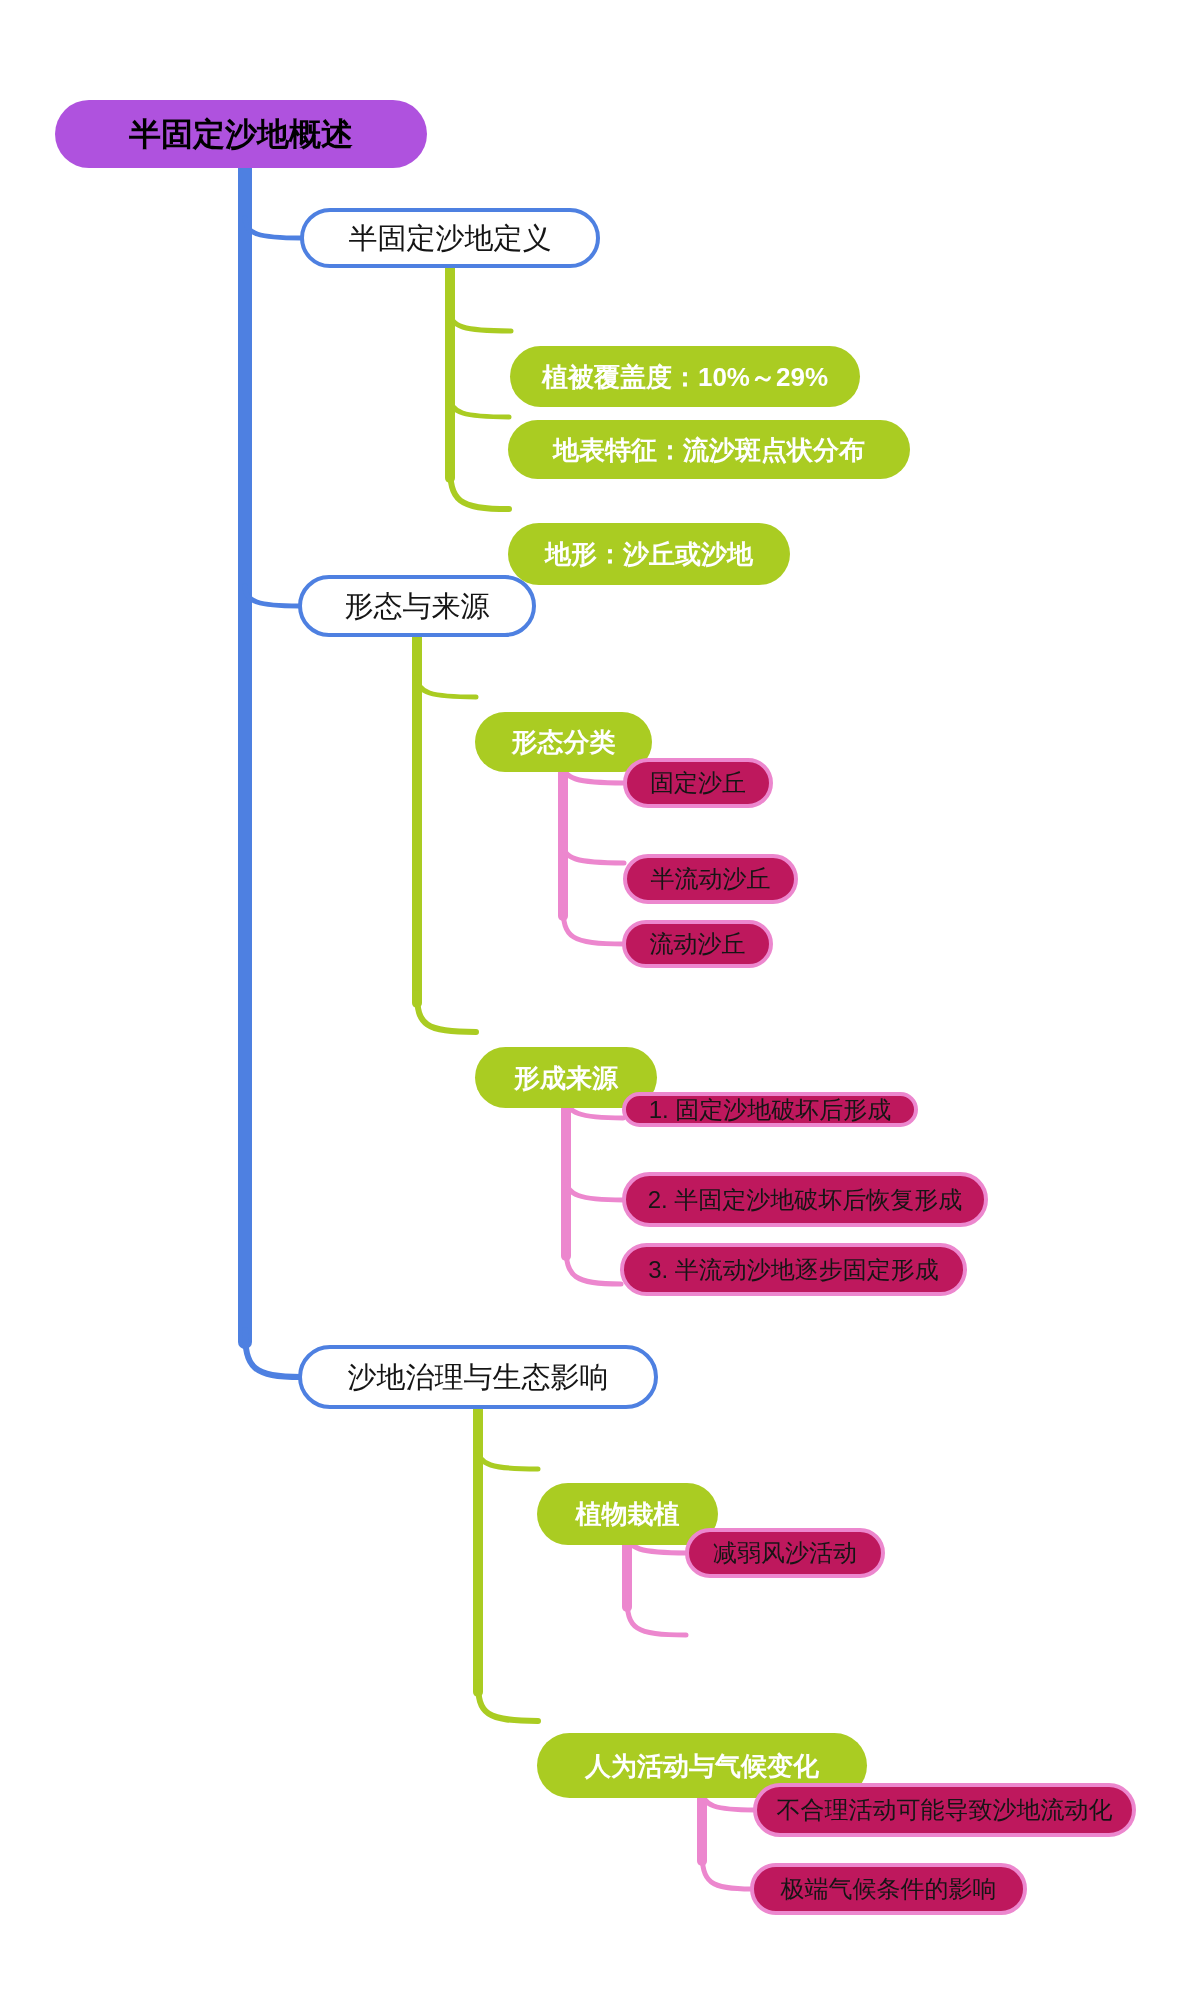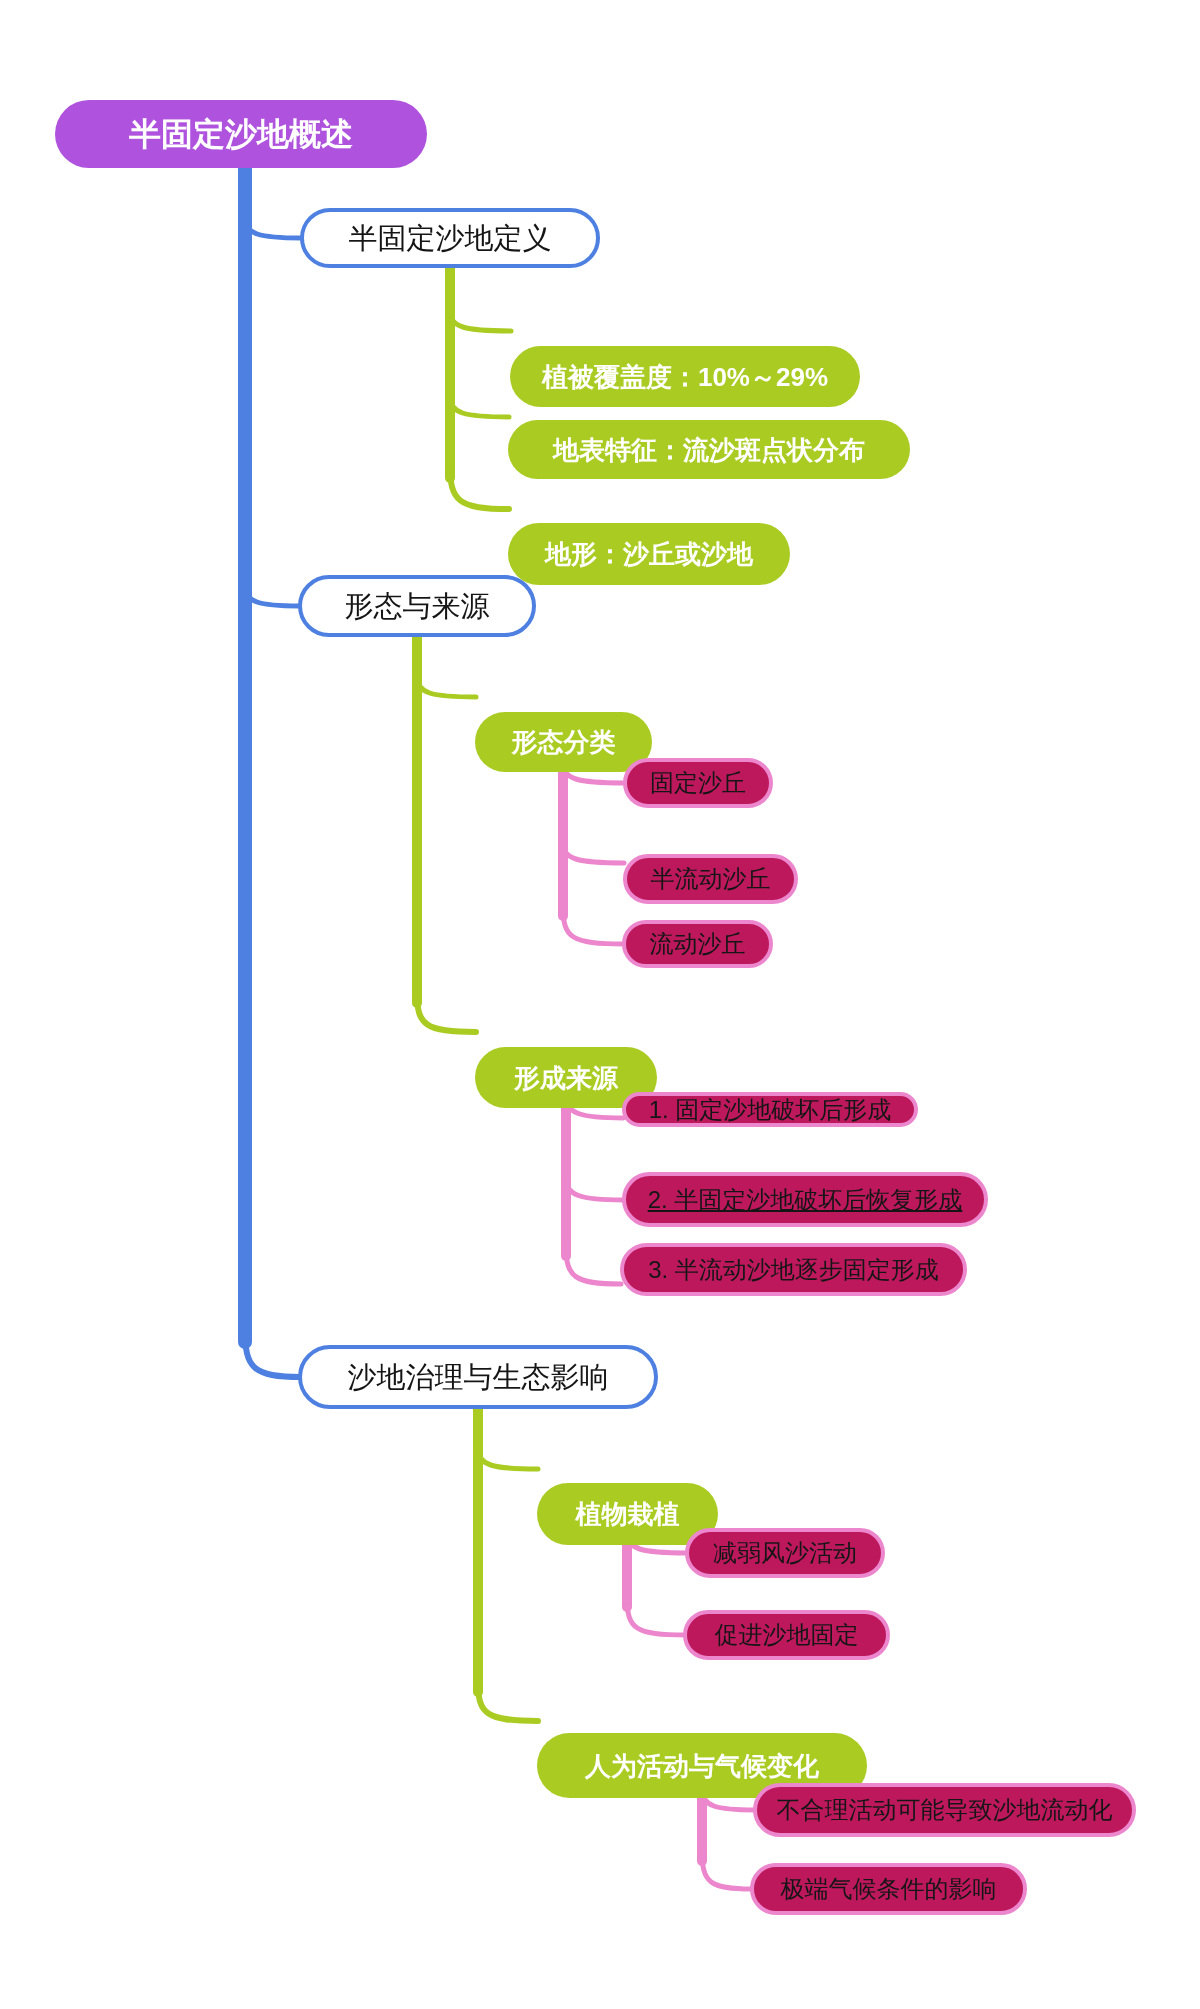--- a/index.html
+++ b/index.html
@@ -17,21 +17,21 @@
   .node{
     position:absolute;
     display:flex;align-items:center;justify-content:center;
     border-radius:999px;
     box-sizing:border-box;
     white-space:nowrap;
     line-height:1;
   }
   .purple-node{
     background:var(--purple);
-    color:#ffffff;font-weight:bold;font-size:32px;text-align:center;
+    color:#000000;font-weight:bold;font-size:32px;text-align:center;
   }
   .blue-outline-node{
     background:#fff;border:4px solid var(--blue);
     color:#151515;font-size:29px;
   }
   .green-node{
     background:var(--green);
     color:#fff;font-weight:bold;font-size:26px;margin-top:45px;
   }
   .pink-outline-node{
@@ -95,22 +95,21 @@
   <div class="node green-node" style="left:475px;top:667px;width:177px;height:60px;">形态分类</div>
   <div class="node green-node" style="left:475px;top:1002px;width:182px;height:61px;">形成来源</div>
   <div class="node green-node" style="left:537px;top:1438px;width:181px;height:62px;">植物栽植</div>
   <div class="node green-node" style="left:537px;top:1688px;width:330px;height:65px;">人为活动与气候变化</div>
 
   <div class="node pink-outline-node" style="left:623px;top:758px;width:150px;height:50px;">固定沙丘</div>
   <div class="node pink-outline-node" style="left:623px;top:838px;width:175px;height:50px;margin-top:16px;">半流动沙丘</div>
   <div class="node pink-outline-node" style="left:622px;top:920px;width:151px;height:48px;">流动沙丘</div>
 
   <div class="node pink-outline-node" style="left:622px;top:1092px;width:296px;height:35px;">1. 固定沙地破坏后形成</div>
-  <div class="node pink-outline-node" style="left:622px;top:1172px;width:366px;height:55px;text-decoration:underline;">2. 半固定沙地破坏后恢复形成</div>
+  <div class="node pink-outline-node" style="left:622px;top:1172px;width:366px;height:55px;">2. 半固定沙地破坏后恢复形成</div>
   <div class="node pink-outline-node" style="left:620px;top:1243px;width:347px;height:53px;">3. 半流动沙地逐步固定形成</div>
 
   <div class="node pink-outline-node" style="left:685px;top:1528px;width:200px;height:50px;">减弱风沙活动</div>
-  <div class="node pink-outline-node" style="left:683px;top:1610px;width:207px;height:50px;">促进沙地固定</div>
 
   <div class="node pink-outline-node" style="left:753px;top:1783px;width:383px;height:54px;">不合理活动可能导致沙地流动化</div>
   <div class="node pink-outline-node" style="left:750px;top:1863px;width:277px;height:52px;">极端气候条件的影响</div>
 
 </div>
 
 </body></html>

